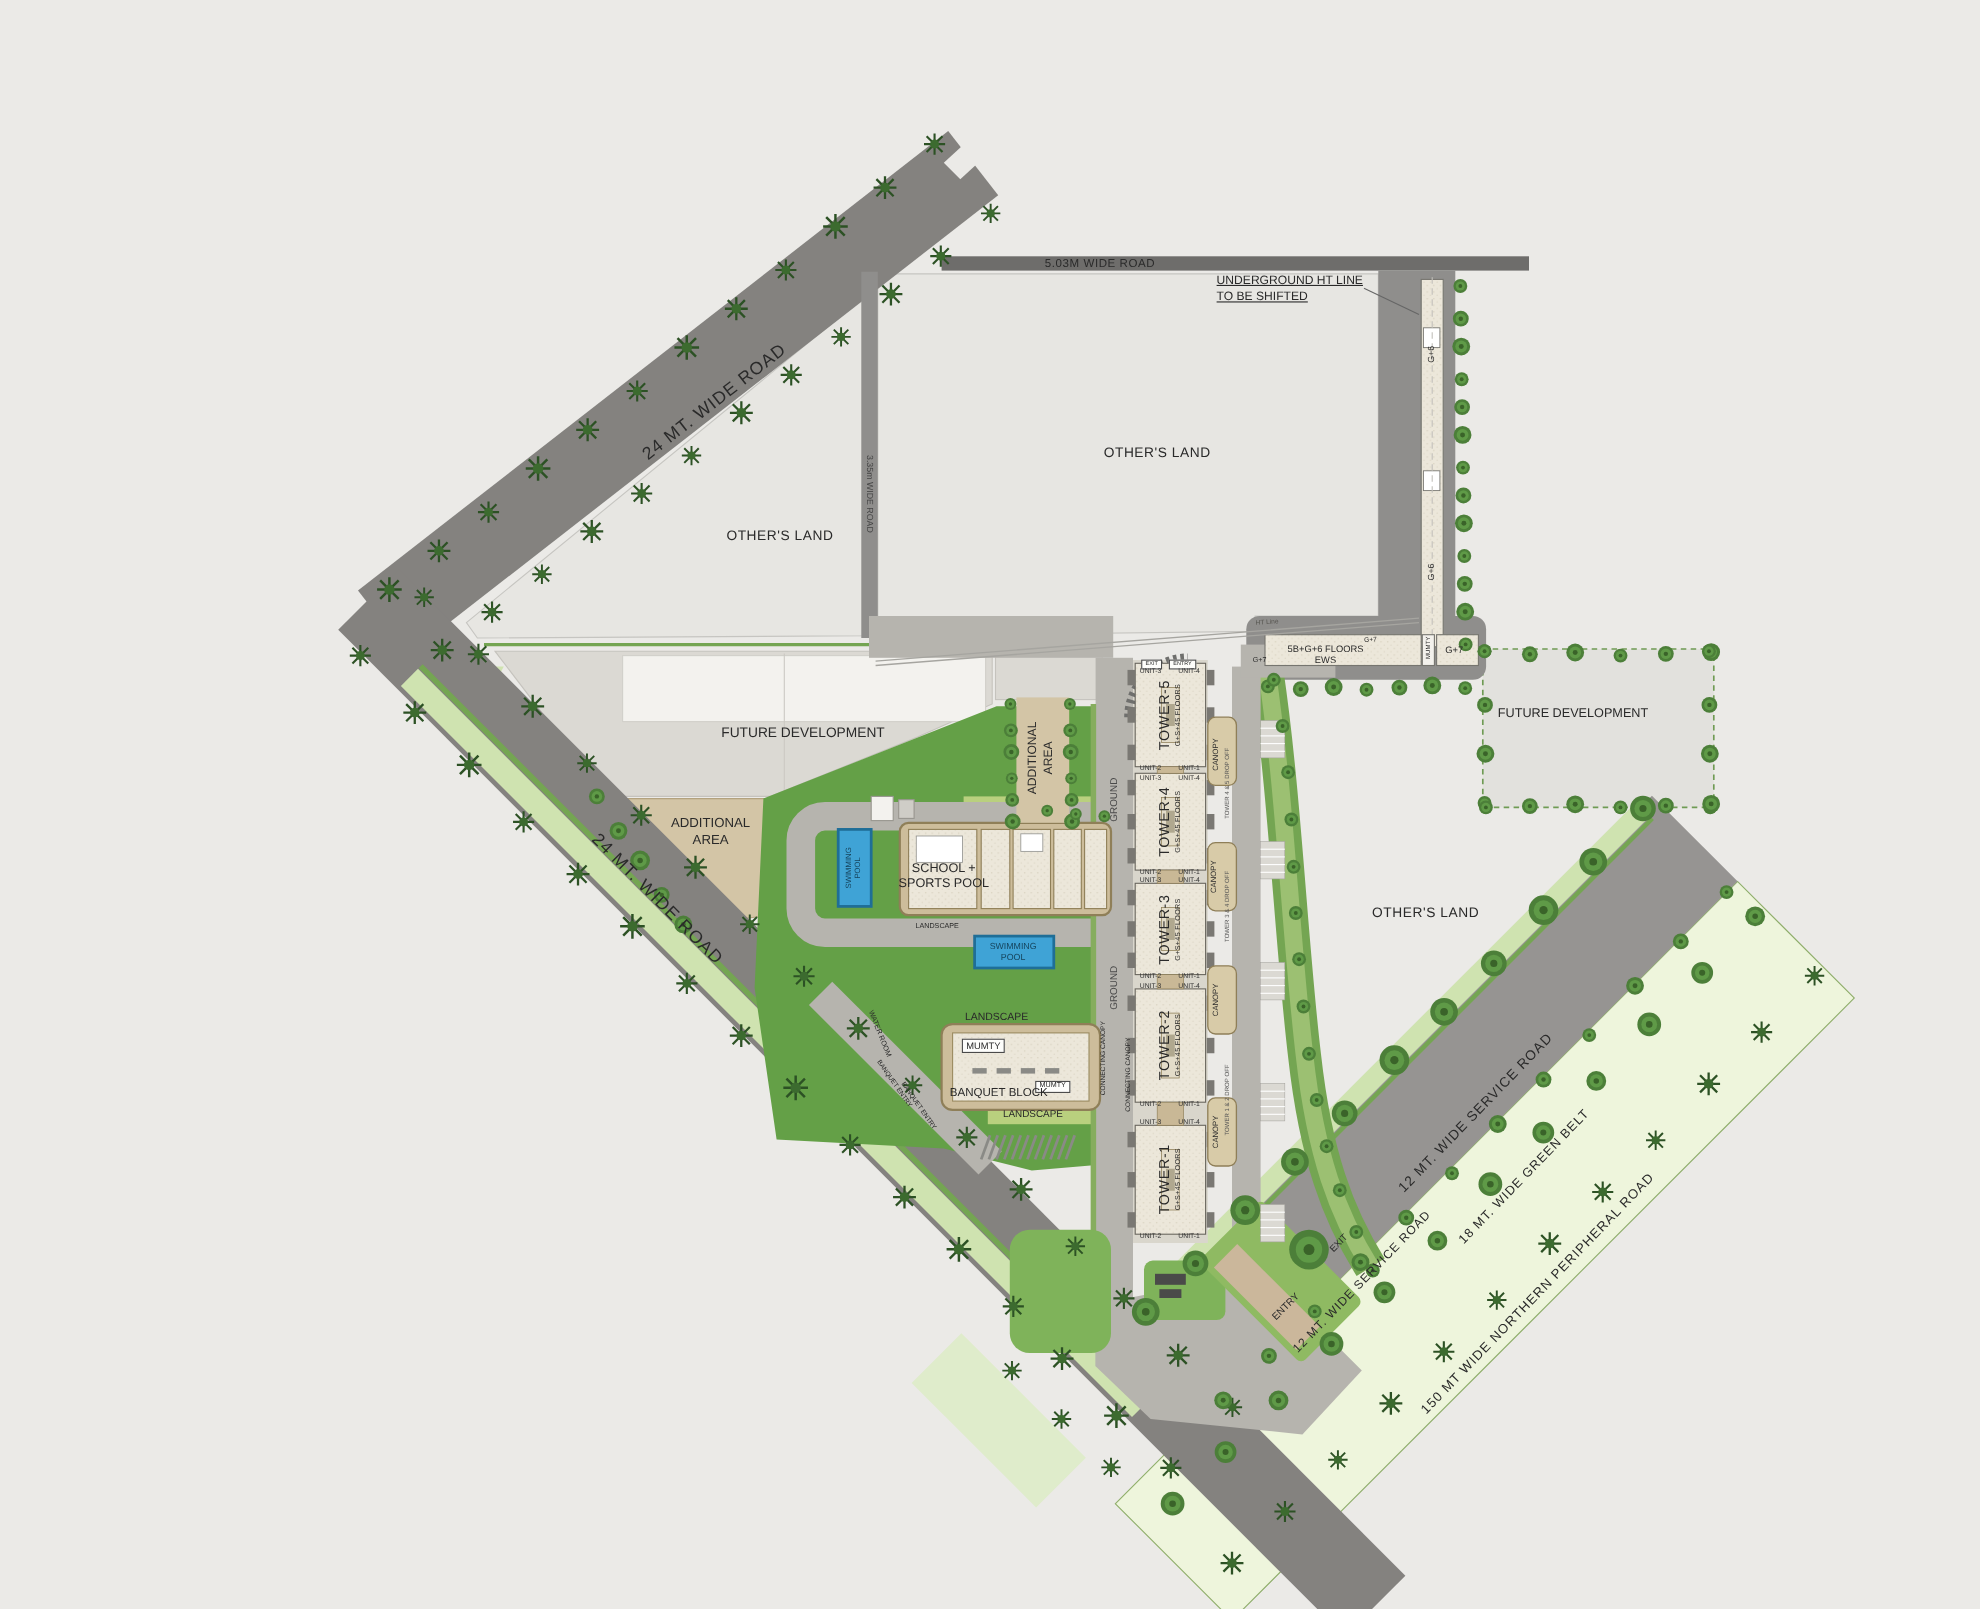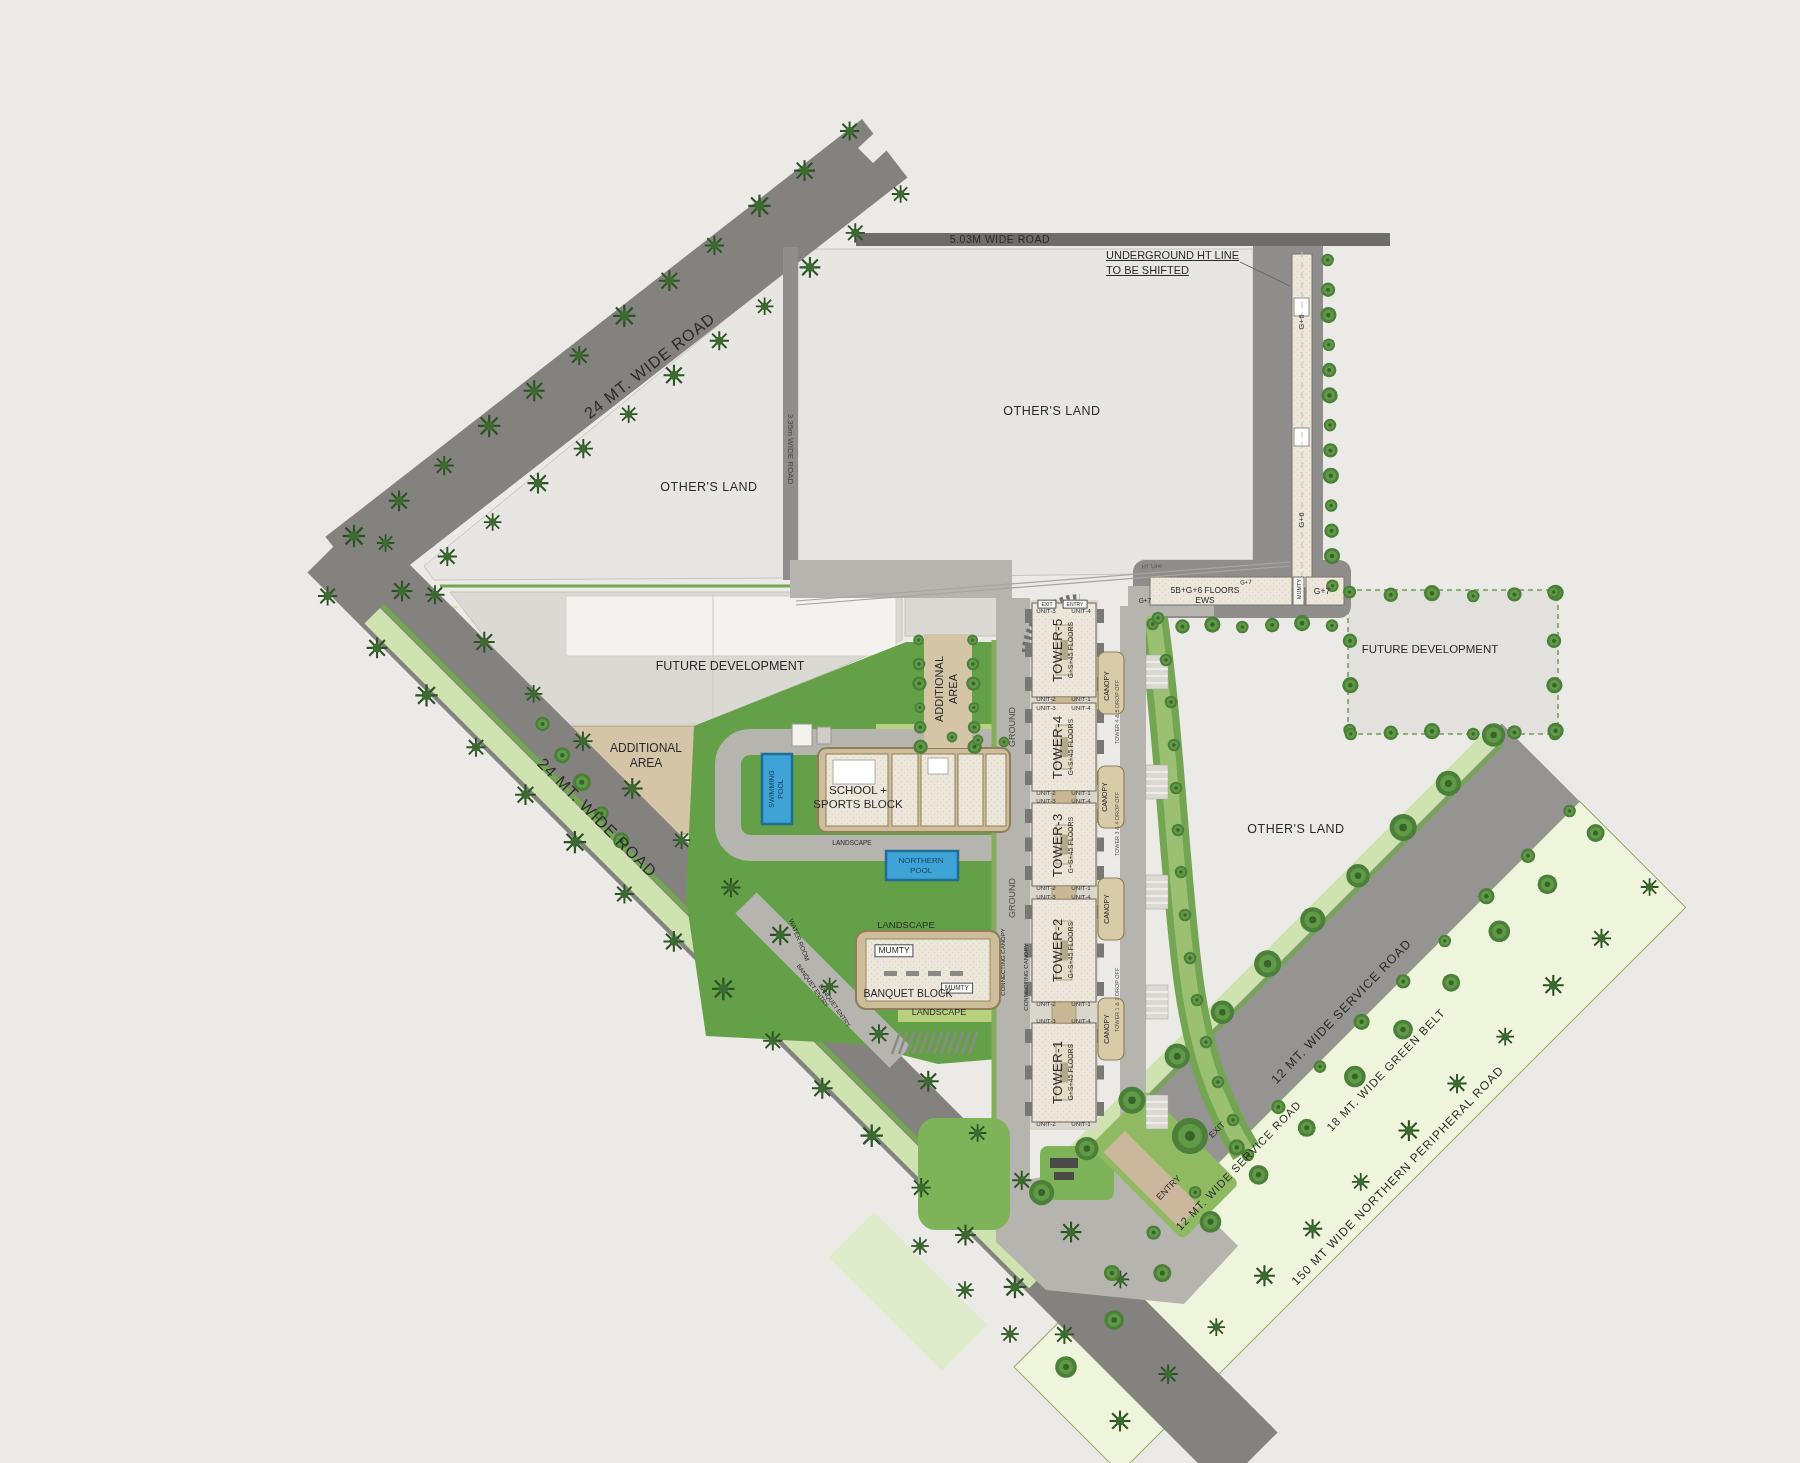--- a/index.html
+++ b/index.html
@@ -468,24 +468,24 @@
   <div class="lbl" style="left:1105px;top:797px;font-size:7px;--r:-90deg;">CANOPY</div>
   <div class="lbl" style="left:1107px;top:909px;font-size:7px;--r:-90deg;">CANOPY</div>
   <div class="lbl" style="left:1107px;top:1029px;font-size:7px;--r:-90deg;">CANOPY</div>
   <div class="lbl" style="left:1117px;top:712px;font-size:5.5px;--r:-90deg;color:#555;">TOWER 4 &amp; 5 DROP OFF</div>
   <div class="lbl" style="left:1117px;top:824px;font-size:5.5px;--r:-90deg;color:#555;">TOWER 3 &amp; 4 DROP OFF</div>
   <div class="lbl" style="left:1117px;top:1000px;font-size:5.5px;--r:-90deg;color:#555;">TOWER 1 &amp; 2 DROP OFF</div>
   <div class="lbl" style="left:1004px;top:962px;font-size:6px;--r:-90deg;">CONNECTING CANOPY</div>
   <div class="lbl" style="left:1027px;top:977px;font-size:6px;--r:-90deg;">CONNECTING CANOPY</div>
 
   <div class="lbl" style="left:858px;top:797px;font-size:11.5px;">SCHOOL +
-SPORTS BLOCK</div>
+SPORTS POOL</div>
   <div class="lbl pool-t" style="left:777px;top:789px;font-size:7px;--r:-90deg;">SWIMMING
 POOL</div>
-  <div class="lbl pool-t" style="left:921px;top:866px;font-size:8px;">NORTHERN
+  <div class="lbl pool-t" style="left:921px;top:866px;font-size:8px;">SWIMMING
 POOL</div>
   <div class="lbl" style="left:852px;top:843px;font-size:6.5px;">LANDSCAPE</div>
   <div class="lbl" style="left:906px;top:925px;font-size:9.5px;">LANDSCAPE</div>
   <div class="lbl" style="left:939px;top:1013px;font-size:9px;">LANDSCAPE</div>
   <div class="lbl chip" style="left:894px;top:951px;font-size:8.5px;">MUMTY</div>
   <div class="lbl chip" style="left:957px;top:988px;font-size:6.5px;">MUMTY</div>
   <div class="lbl" style="left:908px;top:994px;font-size:10.5px;">BANQUET BLOCK</div>
   <div class="lbl" style="left:799px;top:940px;font-size:6.5px;--r:68deg;">WATER ROOM</div>
   <div class="lbl" style="left:812px;top:986px;font-size:6px;--r:55deg;">BANQUET ENTRY</div>
   <div class="lbl" style="left:834px;top:1006px;font-size:6px;--r:55deg;">BANQUET ENTRY</div>

